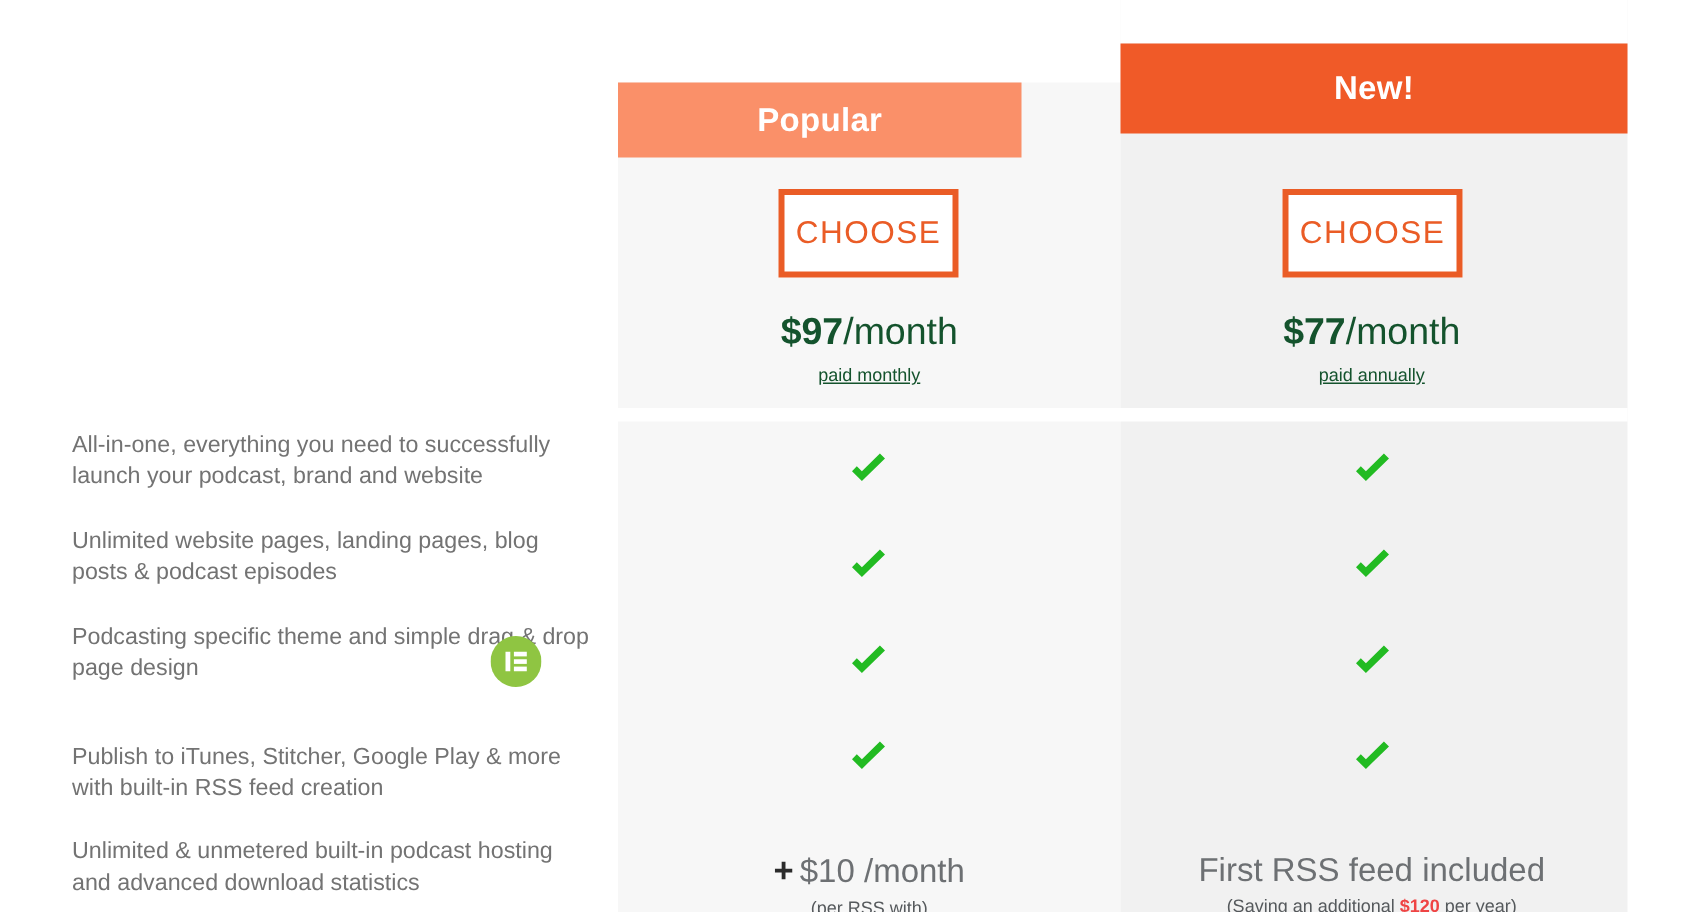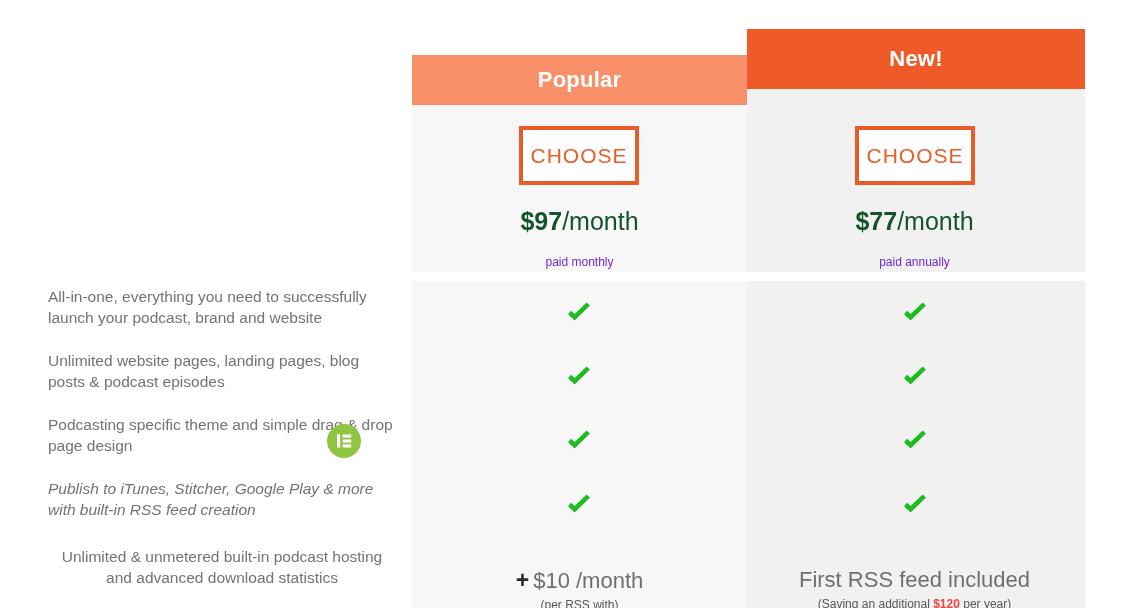--- a/index.html
+++ b/index.html
@@ -65,21 +65,21 @@
     display: flex;
     align-items: center;
     justify-content: center;
     color: #ffffff;
     font-weight: bold;
     box-sizing: border-box;
   }
   .head-band.popular {
     left: 0;
     top: 55px;
-    width: 335px;
+    width: 269px;
     height: 50px;
     background: #fa9069;
     font-size: 22px;
     letter-spacing: .2px;
   }
   .head-band.new {
     left: 335px;
     top: 29px;
     width: 338px;
     height: 60px;
@@ -129,22 +129,23 @@
 
   .price-main {
     font-size: 25px;
     color: #14532d;
     line-height: 28px;
     font-weight: 300;
   }
   .price-main .amount { font-weight: bold; }
   .price-sub {
     font-size: 12px;
-    color: #6d28d9;
-    margin-top: 20px;
+    color: #14532d;
+    margin-top: 8px;
+    text-decoration: underline;
   }
 
   
   .check {
     position: absolute;
     width: 30px;
     height: 30px;
   }
   .check svg { display: block; }
 
@@ -192,22 +193,22 @@
     left: 0;
     width: 348px;
     font-size: 15.5px;
     line-height: 21px;
     color: #737373;
     font-weight: 300;
   }
   .feature-row-0 { top: 0px; }
   .feature-row-1 { top: 64px; }
   .feature-row-2 { top: 128px; }
-  .feature-row-3 { top: 192px; font-style: italic; }
-  .feature-row-4 { top: 260px; text-align: center; }
+  .feature-row-3 { top: 208px; }
+  .feature-row-4 { top: 271px; }
 
   
   .badge-logo {
     position: absolute;
     left: 327px;
     top: 424px;
     width: 34px;
     height: 34px;
   }
 </style>

